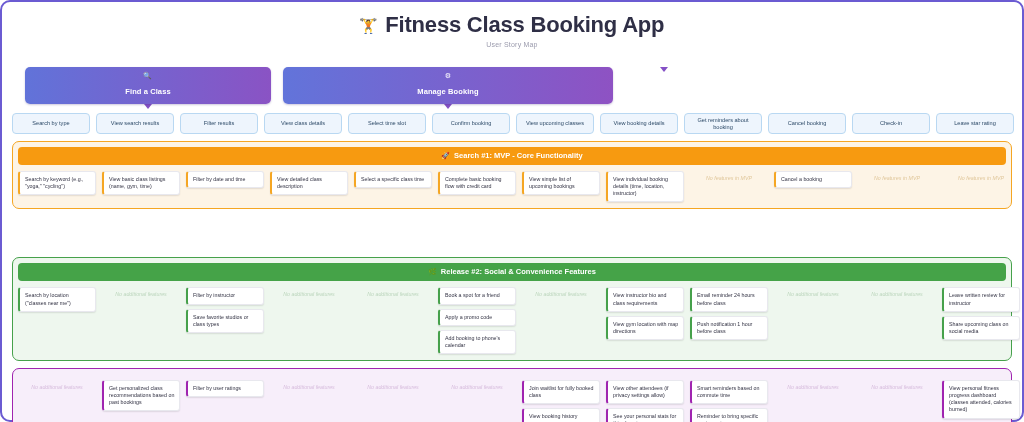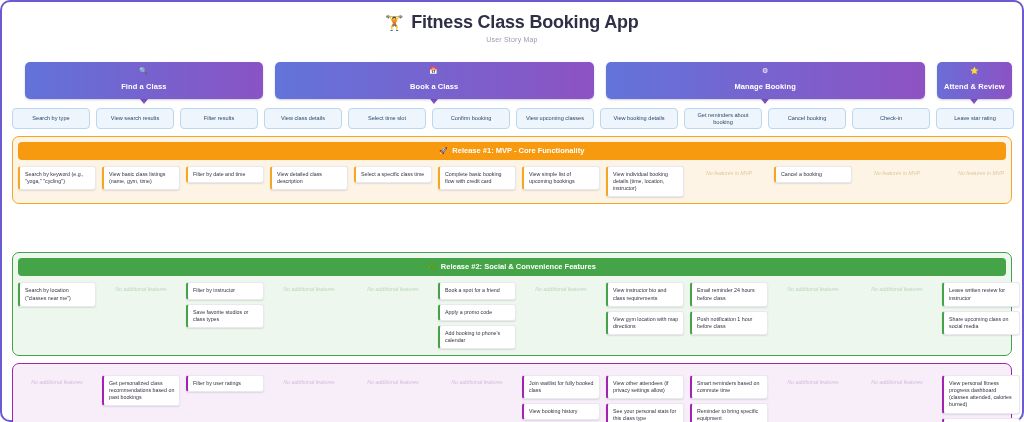--- a/index.html
+++ b/index.html
@@ -18,21 +18,21 @@
     display: flex; flex-direction: column;
   }
 
   
   .header { text-align: center; padding: 4px 0 6px 0; }
   .title-row {
     display: flex; align-items: center; justify-content: center; gap: 7px;
   }
   .title-icon { font-size: 15px; line-height: 1; }
   .app-title {
-    font-size: 18px; font-weight: bold; color: #2f2f46; letter-spacing: -0.2px;
+    font-size: 22px; font-weight: bold; color: #2f2f46; letter-spacing: -0.2px;
   }
   .app-subtitle {
     font-size: 7px; color: #9b9bad; margin-top: 3px; letter-spacing: .2px;
   }
   .hr { height: 1px; background: #e6e6ef; margin: 6px 0 7px 0; }
 
   
   .activity-row { display: flex; gap: 12px; padding-left: 13px; }
   .activity-col { display: flex; flex-direction: column; }
   .activity-head {
@@ -141,29 +141,24 @@
     <div class="app-subtitle">User Story Map</div>
   </div>
   <div class="hr"></div>
 
   <div class="activity-row" id="activity-row">
       <div class="activity-col" style="width: 246px;">
         <div class="activity-head a-grad-1"><span class="activity-icon">🔍</span><span class="activity-label">Find a Class</span></div>
         <div class="arrow-down"></div>
       </div>
       <div class="activity-col" style="width: 330px;">
-        <div class="activity-head a-grad-2"><span class="activity-icon">📅</span><span class="activity-label">Book a Class</span></div>
-        <div class="arrow-down"></div>
-      </div>
-      <div class="activity-col" style="width: 330px;">
         <div class="activity-head a-grad-3"><span class="activity-icon">⚙</span><span class="activity-label">Manage Booking</span></div>
         <div class="arrow-down"></div>
       </div>
       <div class="activity-col" style="width: 78px;">
-        <div class="activity-head a-grad-4"><span class="activity-icon">⭐</span><span class="activity-label">Attend &amp; Review</span></div>
         <div class="arrow-down"></div>
       </div>
     </div>
   <div class="steps-row" id="steps-row">
       <div class="steps-group" style="width: 246px;">
         <div class="step-card" style="width: 78px;">Search by type</div>
         <div class="step-card" style="width: 78px;">View search results</div>
         <div class="step-card" style="width: 78px;">Filter results</div>
       </div>
       <div class="steps-group" style="width: 330px;">
@@ -180,21 +175,21 @@
       </div>
       <div class="steps-group" style="width: 78px;">
         <div class="step-card" style="width: 78px;">Leave star rating</div>
       </div>
     </div>
 
   <div id="releases">
       <div class="release rel-1">
         <div class="release-bar bar-1">
           <span class="rel-icon">🚀</span>
-          <span>Release #1: MVP - Core Functionality</span>
+          <span>Search #1: MVP - Core Functionality</span>
         </div>
         <div class="release-body">
           <div class="rel-group" style="width: 246px;">
             <div class="rel-col" style="width: 78px;">
               <div class="story s-orange">Search by keyword (e.g., "yoga," "cycling")</div>
             </div>
             <div class="rel-col" style="width: 78px;">
               <div class="story s-orange">View basic class listings (name, gym, time)</div>
             </div>
             <div class="rel-col" style="width: 78px;">

